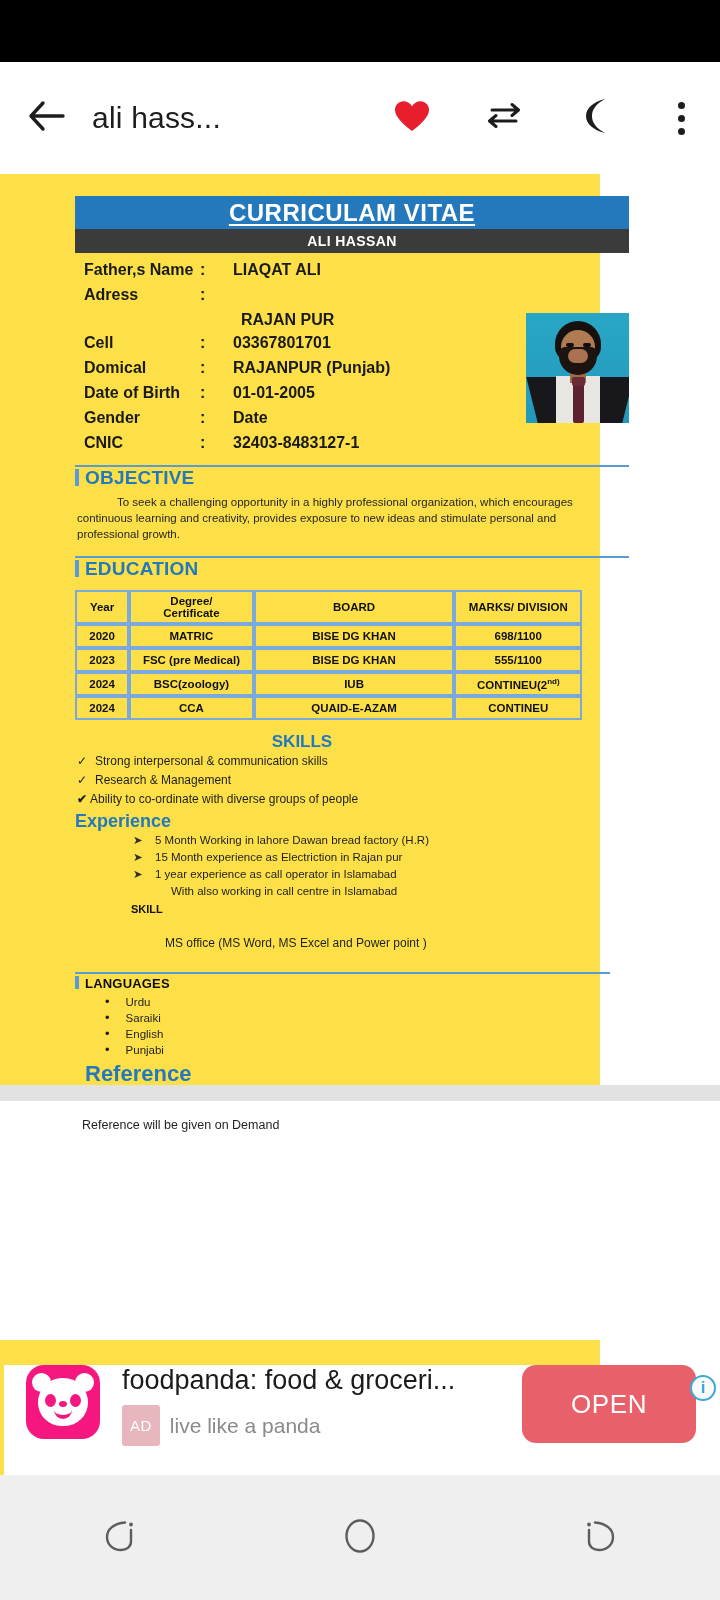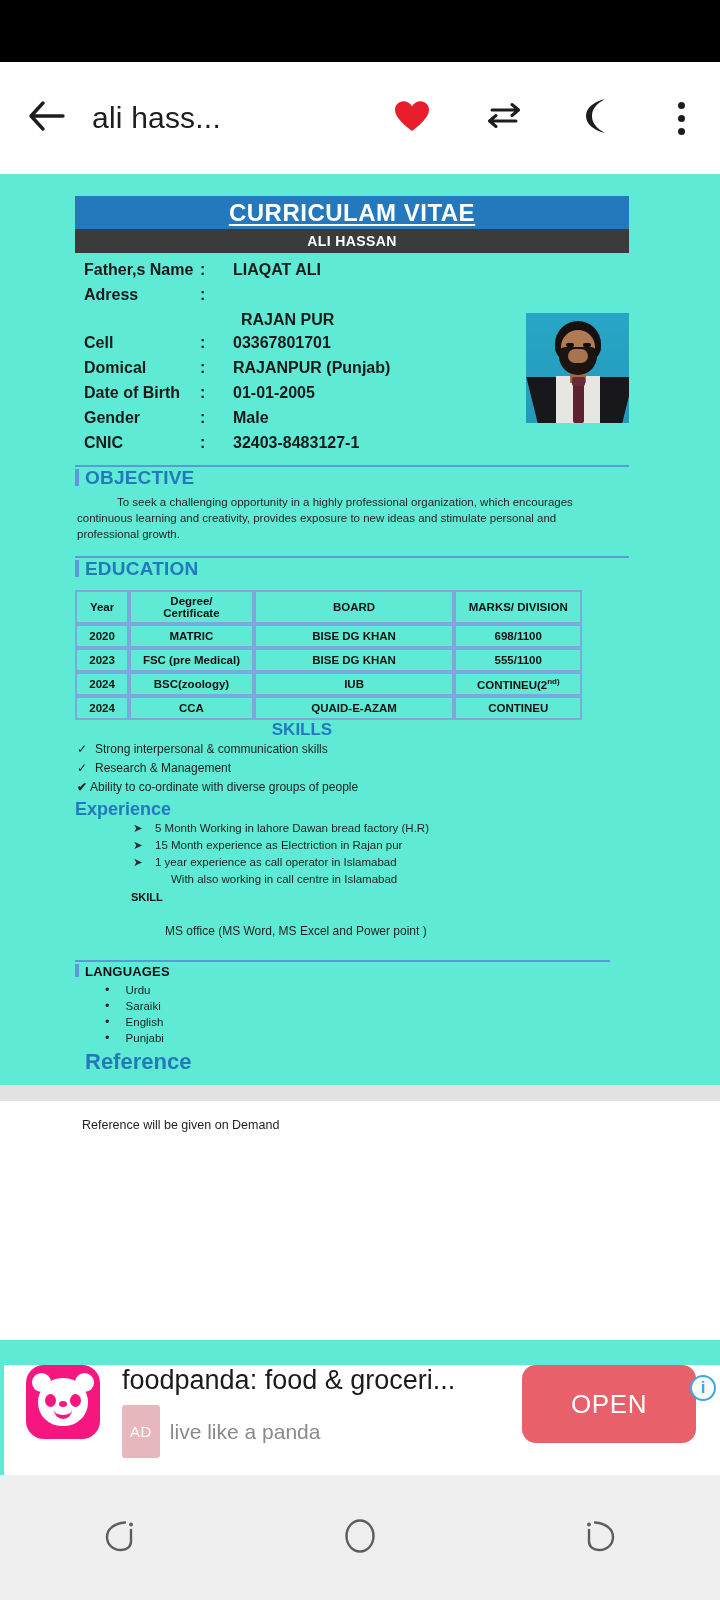--- a/index.html
+++ b/index.html
@@ -1,18 +1,18 @@
 <!DOCTYPE html>
 <html><head>
 <meta charset="utf-8">
 <style>
   * { margin:0; padding:0; box-sizing:border-box; }
   html,body { width:720px; height:1600px; background:#ffffff; font-family:"Liberation Sans", sans-serif; overflow:hidden; }
 
-  .phone { position:relative; width:720px; height:1600px; background:#5eead4; }
+  .phone { position:relative; width:600px; height:1600px; background:#fde047; }
 
   
   .status-bar { position:absolute; left:0; top:0; width:720px; height:62px; background:#000000; }
 
   
   .toolbar { position:absolute; left:0; top:62px; width:720px; height:112px; background:#ffffff; display:flex; align-items:center; }
   .tb-back { width:92px; display:flex; align-items:center; justify-content:center; }
   .tb-title { font-size:30px; color:#1d1d1d; letter-spacing:.2px; white-space:nowrap; font-family:"Liberation Sans", sans-serif; }
   .tb-icons { margin-left:auto; display:flex; align-items:center; }
   .tb-icon { width:92px; display:flex; align-items:center; justify-content:center; }
@@ -75,21 +75,21 @@
   table.edu td { border:2px solid #7ba9dd; font-size:11.5px; font-weight:bold; color:#111; text-align:center; padding:3px 2px; font-family:"Liberation Sans", sans-serif; }
   table.edu td.c1 { width:54px; }
   table.edu td.c2 { width:124px; }
   table.edu td.c3 { width:200px; }
   table.edu td.c4 { width:127px; }
   table.edu tr.hdr td { height:31px; line-height:12px; }
   table.edu tr.row td { height:24px; }
   sup { font-size:8px; vertical-align:super; }
 
   
-  .skills-title { text-align:center; color:#2479bd; font-size:17px; font-weight:bold; padding-top:0; padding-right:100px; }
+  .skills-title { text-align:center; color:#2479bd; font-size:17px; font-weight:bold; padding-top:12px; padding-right:100px; }
   .skill-line { font-size:12px; color:#1f1f1f; line-height:19px; display:flex; gap:7px; padding-left:2px; }
   .skill-line .ck { width:11px; }
 
   .exp-head { color:#2479bd; font-size:18px; font-weight:bold; padding-top:2px; }
   .exp-item { font-size:11.5px; color:#1f1f1f; line-height:17px; display:flex; gap:12px; padding-left:58px; }
   .exp-item .ar { width:10px; color:#2f2f2f; }
   .exp-sub { font-size:11.5px; color:#1f1f1f; line-height:17px; padding-left:96px; }
   .skill-word { font-size:11px; font-weight:bold; color:#111; padding-left:56px; padding-top:3px; }
   .ms-office { font-size:12px; color:#1f1f1f; padding-left:90px; padding-top:21px; }
 
@@ -108,21 +108,21 @@
   .pd-head { position:absolute; left:12px; top:13px; width:50px; height:48px; background:#ffffff; border-radius:25px 25px 24px 24px; }
   .pd-earL { position:absolute; left:6px; top:8px; width:19px; height:19px; background:#ffffff; border-radius:50%; }
   .pd-earR { position:absolute; right:6px; top:8px; width:19px; height:19px; background:#ffffff; border-radius:50%; }
   .pd-eyeL { position:absolute; left:19px; top:29px; width:11px; height:13px; background:#f5177f; border-radius:50%; }
   .pd-eyeR { position:absolute; left:44px; top:29px; width:11px; height:13px; background:#f5177f; border-radius:50%; }
   .pd-nose { position:absolute; left:33px; top:36px; width:8px; height:6px; background:#f5177f; border-radius:50%; }
   .pd-mouth { position:absolute; left:28px; top:45px; width:18px; height:9px; border-bottom:4px solid #f5177f; border-radius:0 0 12px 12px; }
   .ad-text { margin-left:22px; flex:1 1 auto; min-width:0; }
   .ad-title { font-size:27px; color:#1b1b1b; white-space:nowrap; overflow:hidden; }
   .ad-sub { display:flex; align-items:center; gap:10px; margin-top:9px; }
-  .ad-badge { background:#e7b7bd; color:#ffffff; font-size:15px; padding:18px 8px; border-radius:3px; letter-spacing:.5px; }
+  .ad-badge { background:#e7b7bd; color:#ffffff; font-size:15px; padding:12px 8px; border-radius:3px; letter-spacing:.5px; }
   .ad-subtext { font-size:21px; color:#8a8a8a; white-space:nowrap; }
   .ad-open { width:174px; height:78px; background:#e8606a; border-radius:14px; margin-right:28px; display:flex; align-items:center; justify-content:center; flex:0 0 auto; }
   .ad-open span { color:#ffffff; font-size:26px; letter-spacing:.6px; }
   .ad-info { position:absolute; right:8px; top:10px; width:26px; height:26px; border-radius:50%; border:2px solid #3fa9d6; color:#3fa9d6; font-size:17px; font-weight:bold; display:flex; align-items:center; justify-content:center; background:#fafafa; }
 
   
   .navbar { position:absolute; left:0; top:1475px; width:720px; height:125px; background:#efefef; display:flex; align-items:center; justify-content:space-around; }
   .nav-btn { width:120px; height:125px; display:flex; align-items:center; justify-content:center; }
 </style>
 </head>
@@ -213,21 +213,21 @@
         <div class="val">RAJANPUR   (Punjab)</div>
       </div>
       <div class="info-row">
         <div class="lbl">Date of Birth</div>
         <div class="col">:</div>
         <div class="val">01-01-2005</div>
       </div>
       <div class="info-row">
         <div class="lbl">Gender</div>
         <div class="col">:</div>
-        <div class="val">Male</div>
+        <div class="val">Date</div>
       </div>
       <div class="info-row">
         <div class="lbl">CNIC</div>
         <div class="col">:</div>
         <div class="val">32403-8483127-1</div>
       </div>
 
       <div class="photo">
         <div class="ph-bg"></div>
         <div class="ph-jacketL"></div>

